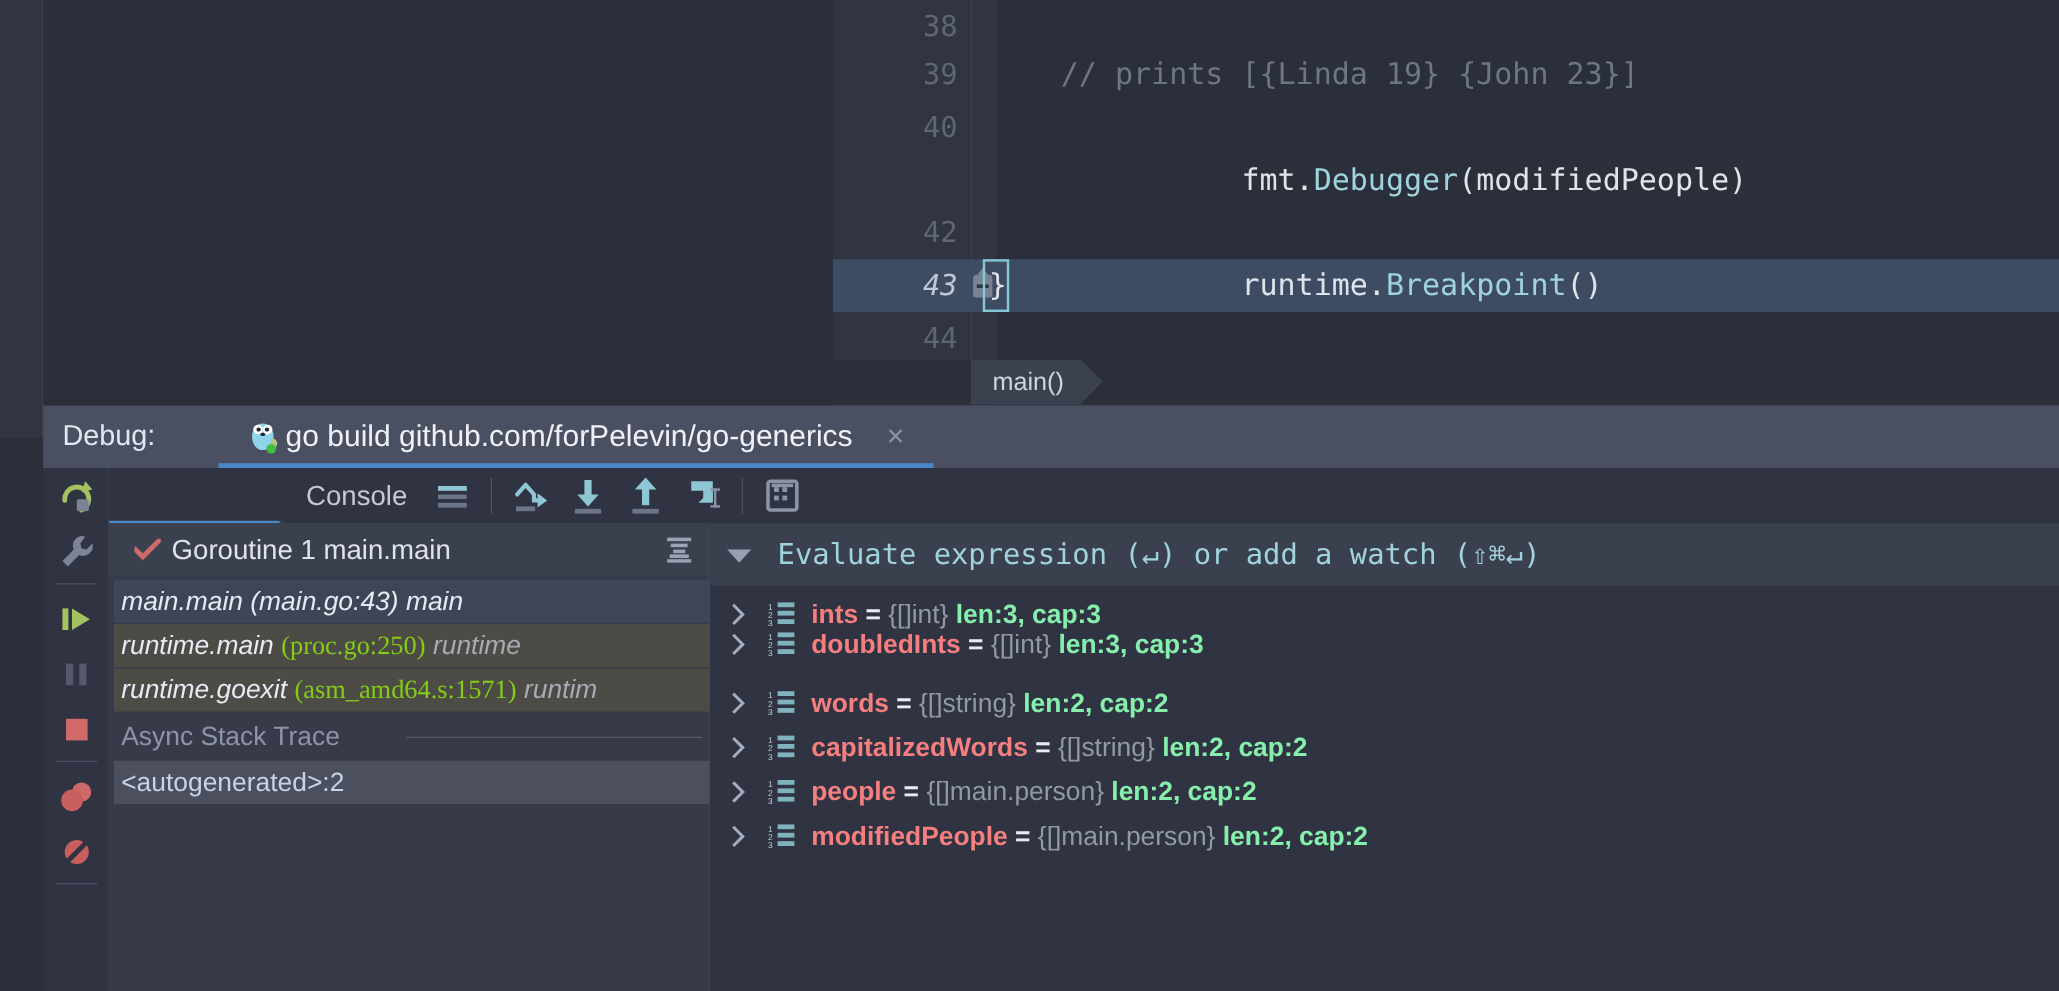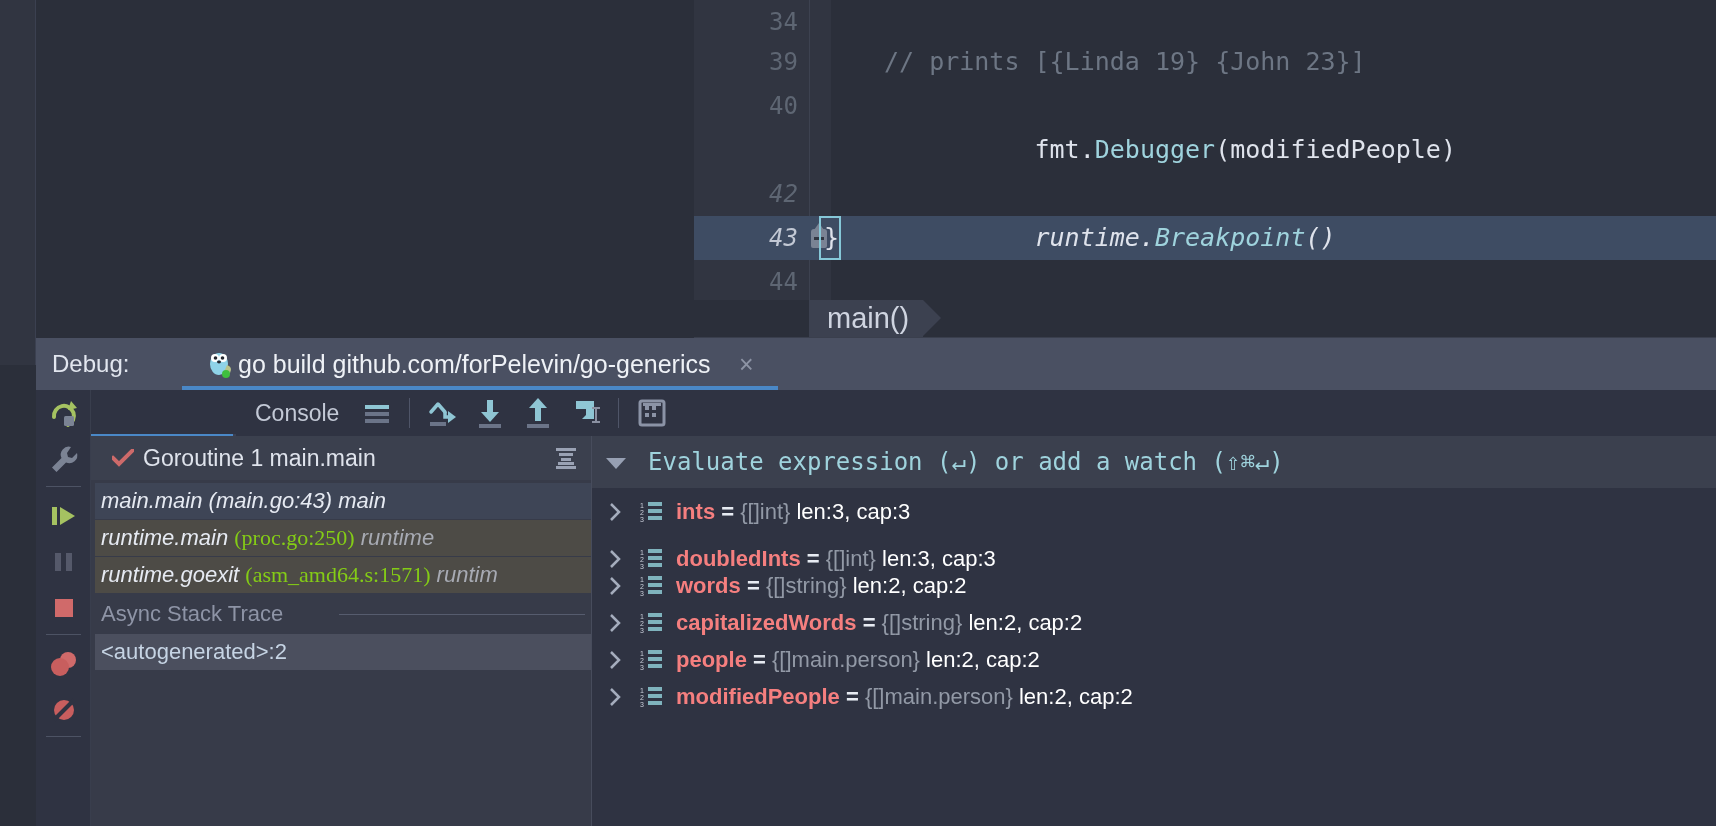--- a/index.html
+++ b/index.html
@@ -80,21 +80,21 @@
   }
 
   
   .breadcrumb-bar {
     position: absolute; left: 694px; top: 300px; right:0; height: 37px;
     background: #2b2f3a;
   }
   .crumb {
     position: absolute; left: 115px; top: 0; height: 37px;
     background: #3c4150; color: #cfd4e0;
-    font-size: 29px; line-height: 37px; padding: 0 14px 0 18px;
+    font-size: 21px; line-height: 37px; padding: 0 14px 0 18px;
   }
   .crumb::after {
     content:""; position:absolute; right:-18px; top:0;
     border-top: 18.5px solid transparent;
     border-bottom: 18.5px solid transparent;
     border-left: 18px solid #3c4150;
   }
   .editor-bottom-rule {
     position:absolute; left:694px; top:337px; right:0; height:1px; background:#3a3f4d;
   }
@@ -220,55 +220,55 @@
     font-size: 22px; white-space: nowrap; cursor: pointer;
   }
   .var-chevron {
     position: absolute; left: 17px; top: 9px; width: 12px; height: 20px;
   }
   .arr-icon { position: absolute; left: 48px; top: 8px; width: 30px; height: 22px; }
   .var-text { position: absolute; left: 84px; top: 0; }
   .v-name { color: #f57f7f; font-weight: bold; }
   .v-eq   { color: #e7ebf2; font-weight: bold; }
   .v-type { color: #9299a6; }
-  .v-len  { color: #ffffff; font-weight: normal; }
+  .v-len  { color: #86efac; font-weight: bold; }
 </style>
 </head>
 <body>
 
 <div id="root">
 
   <div class="editor">
     <div class="editor-left-pad"></div>
     <div class="editor-mid"></div>
 
     <div class="code-pane">
       <div class="gutter"></div>
       <div class="gutter-fold"></div>
 
       <div class="hl-row" style="top:216px;"></div>
 
       <div class="line" style="top:0px;">
-        <span class="lineno">34</span>
+        <span class="lineno">38</span>
       </div>
 
       <div class="line" style="top:40px;">
         <span class="lineno">39</span>
         <span class="code cmt" style="left:190px;">// prints [{Linda 19} {John 23}]</span>
       </div>
 
       <div class="line" style="top:84px;">
         <span class="lineno">40</span>
         <span class="code" style="left:190px;">
           <span class="punct">fmt.</span><span class="fn">Debugger</span><span class="punct">(modifiedPeople)</span>
         </span>
       </div>
 
 
-      <div class="line" style="top:172px;font-style:italic;">
+      <div class="line" style="top:172px;">
         <span class="lineno">42</span>
         <span class="code" style="left:190px;">
           <span class="punct">runtime.</span><span class="fn">Breakpoint</span><span class="punct">()</span>
         </span>
       </div>
 
       <div class="line" style="top:216px;">
         <span class="lineno cur">43</span>
         <span class="code punct" style="left:130px;">}</span>
       </div>
@@ -465,21 +465,21 @@
         <text x="0" y="21" font-size="7" fill="#c9ced9" font-family="Liberation Sans, sans-serif">3</text>
         <rect x="8" y="1" width="14" height="4" fill="#7fb3bd"></rect>
         <rect x="8" y="8" width="14" height="4" fill="#7fb3bd"></rect>
         <rect x="8" y="15" width="14" height="4" fill="#7fb3bd"></rect>
       </svg>
       <span class="var-text">
         <span class="v-name">ints</span><span class="v-eq"> = </span><span class="v-type">{[]int}</span><span class="v-eq"> </span><span class="v-len">len:3, cap:3</span>
       </span>
     </div>
 
-    <div class="var-row" style="top:104px;">
+    <div class="var-row" style="top:82px;">
       <svg class="var-chevron" viewBox="0 0 12 20">
         <path d="M2 2 L10 10 L2 18" fill="none" stroke="#a5adbd" stroke-width="2.5"></path>
       </svg>
       <svg class="arr-icon" viewBox="0 0 30 22">
         <text x="0" y="7" font-size="7" fill="#c9ced9" font-family="Liberation Sans, sans-serif">1</text>
         <text x="0" y="14" font-size="7" fill="#c9ced9" font-family="Liberation Sans, sans-serif">2</text>
         <text x="0" y="21" font-size="7" fill="#c9ced9" font-family="Liberation Sans, sans-serif">3</text>
         <rect x="8" y="1" width="14" height="4" fill="#7fb3bd"></rect>
         <rect x="8" y="8" width="14" height="4" fill="#7fb3bd"></rect>
         <rect x="8" y="15" width="14" height="4" fill="#7fb3bd"></rect>

